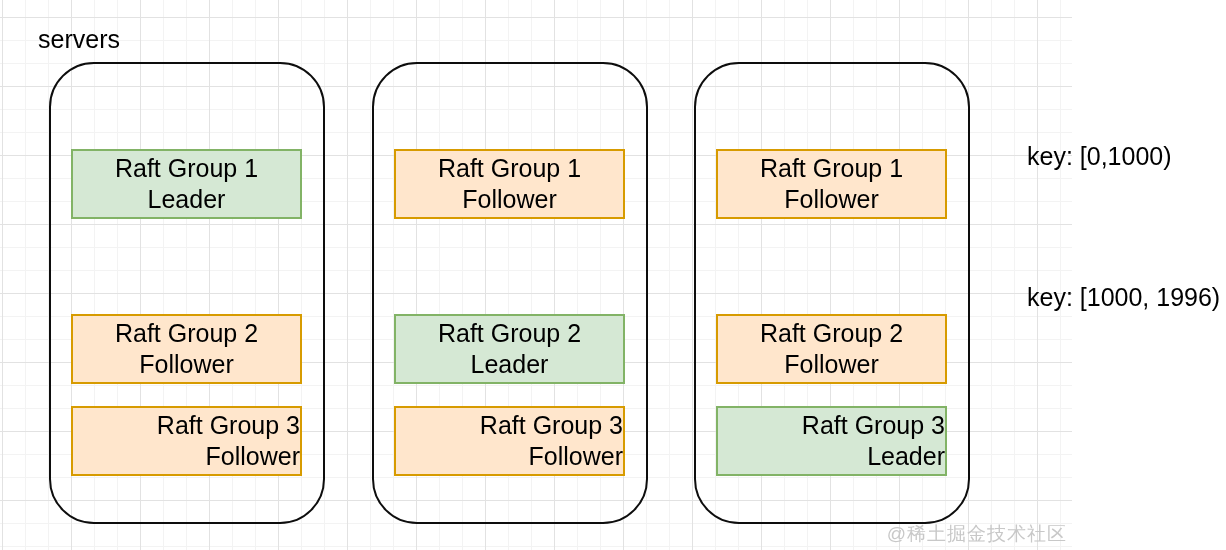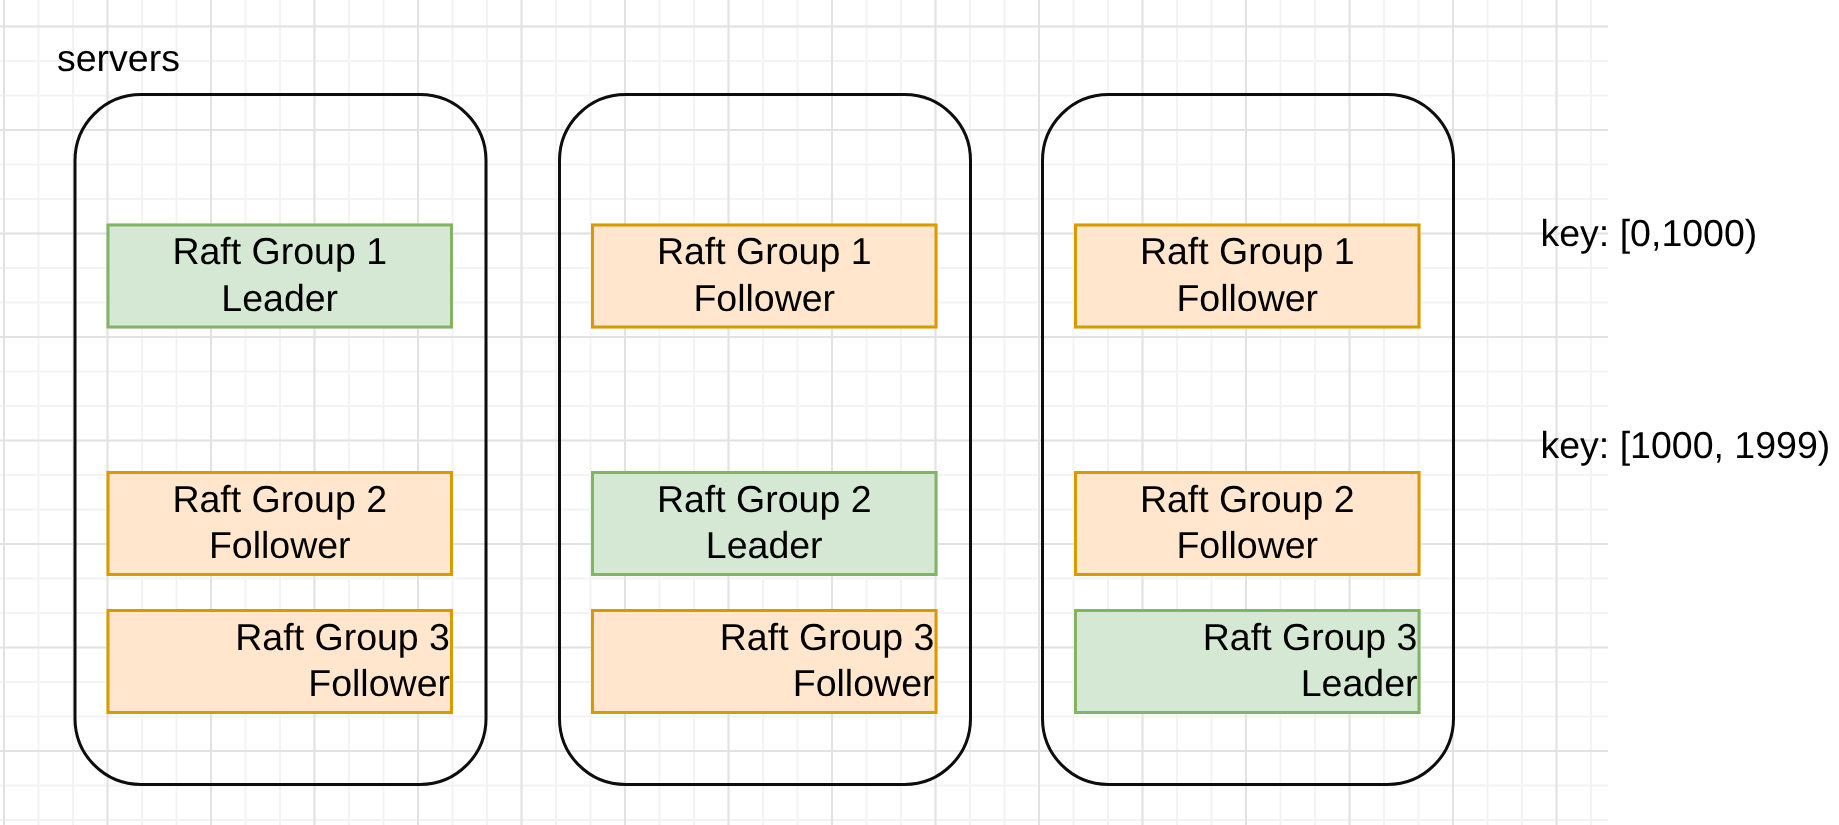--- a/index.html
+++ b/index.html
@@ -136,16 +136,17 @@
       <div>Raft Group 2</div>
       <div>Follower</div>
     </div>
     <div class="group-box r3 leader">
       <div>Raft Group 3</div>
       <div>Leader</div>
     </div>
   </div>
 
   <div class="key-label k1">key: [0,1000)</div>
-  <div class="key-label k2">key: [1000, 1999)</div>
+  <div class="key-label k2">key: [1000, 1996)</div>
 
+  <div class="watermark">@稀土掘金技术社区</div>
 
 </div>
 
 </body></html>

